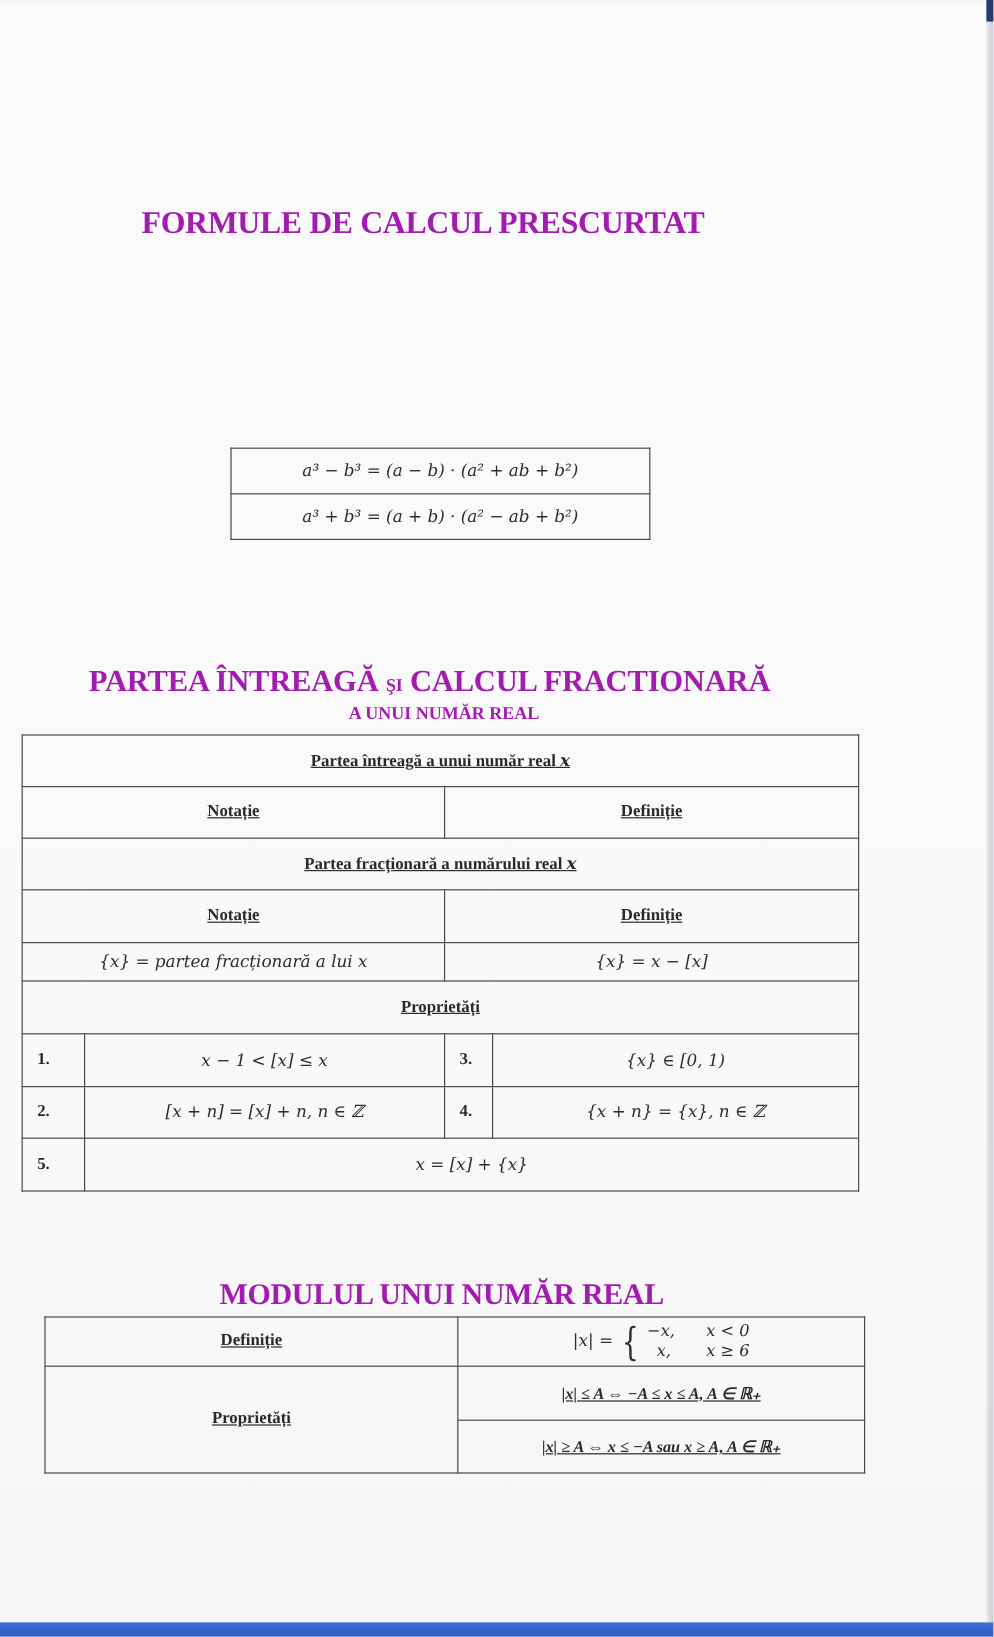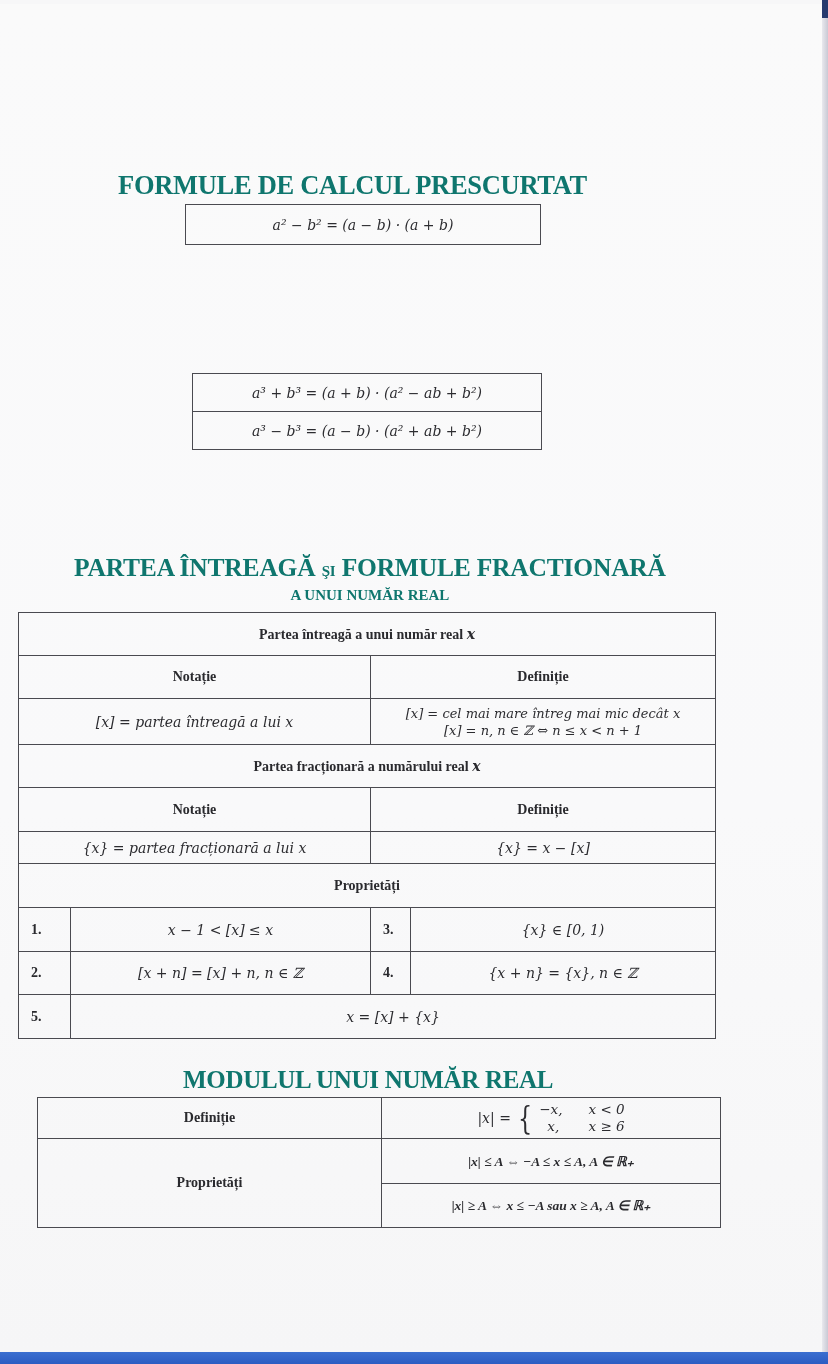--- a/index.html
+++ b/index.html
@@ -18,32 +18,32 @@
     background: linear-gradient(90deg, #e9e9ee, #c9c9d4);
   }
   .edge-corner {
     position: absolute; right: 0; top: 0; width: 6px; height: 18px; background: #263a6e;
   }
   .bottom-strip {
     position: absolute; left: 0; bottom: 0; width: 828px; height: 12px;
     background: linear-gradient(180deg, #3b6fd0, #2b5cc2);
   }
   .h1 {
-    position: absolute; font-weight: bold; color: #0f766e; white-space: nowrap;
+    position: absolute; font-weight: bold; color: #a21caf; white-space: nowrap;
     font-family: "Liberation Serif", serif;
   }
   table.t {
     position: absolute; border-collapse: collapse; table-layout: fixed;
   }
   table.t td {
     border: 1.5px solid #4a4a50; text-align: center; vertical-align: middle;
     padding: 0; overflow: hidden; white-space: nowrap;
   }
   .f { font-family: "DejaVu Serif", serif; font-style: italic; font-size: 14px; color: #2c2c30; }
-  .b { font-family: "Liberation Serif", serif; font-weight: bold; font-size: 14px; color: #2a2a2e; }
+  .b { font-family: "Liberation Serif", serif; font-weight: bold; font-size: 14px; color: #2a2a2e; text-decoration: underline; }
   .num { font-family: "Liberation Serif", serif; font-weight: bold; font-size: 14px; text-align: left !important; padding-left: 12px !important; }
   .two { line-height: 17px; font-size: 13px; }
   .piece { display: inline-flex; align-items: center; gap: 4px; }
   .brace { font-size: 32px; font-style: normal; line-height: 1; transform: scaleX(0.7); }
   .cases { display: inline-grid; grid-template-columns: auto auto; column-gap: 26px; text-align: left; line-height: 17px; font-size: 13.5px; }
 </style>
 </head>
 <body>
 
 <div class="page"></div>
@@ -51,71 +51,61 @@
 <div class="edge-corner"></div>
 <div class="bottom-strip"></div>
 
 <div class="h1" style="left:118px; top:170px; font-size:26.5px; letter-spacing:-0.3px;">FORMULE DE CALCUL PRESCURTAT</div>
 
 <table class="t" style="left:185px; top:204px; width:355px;">
   <colgroup>
       <col style="width:355px">
     </colgroup>
   <tbody>
-      <tr style="height:40px">
-        <td class="f">a² − b² = (a − b) · (a + b)</td>
-      </tr>
 </tbody>
   </table>
 
 <table class="t" style="left:192px; top:373px; width:349px;">
   <colgroup>
       <col style="width:349px">
     </colgroup>
   <tbody>
       <tr style="height:38px">
-        <td class="f">a³ + b³ = (a + b) · (a² − ab + b²)</td>
+        <td class="f">a³ − b³ = (a − b) · (a² + ab + b²)</td>
       </tr>
   <tr style="height:38px">
-        <td class="f">a³ − b³ = (a − b) · (a² + ab + b²)</td>
+        <td class="f">a³ + b³ = (a + b) · (a² − ab + b²)</td>
       </tr>
 </tbody>
   </table>
 
 <div class="h1" style="left:74px; top:553px; font-size:25.5px; letter-spacing:-0.2px;">
   <span>PARTEA ÎNTREAGĂ</span>
   <span style="font-size:15px;margin-top:20px;">ŞI</span>
-  <span>FORMULE FRACTIONARĂ</span>
+  <span>CALCUL FRACTIONARĂ</span>
 </div>
 <div class="h1" style="left:0; width:740px; text-align:center; top:587px; font-size:15px;">A UNUI NUMĂR REAL</div>
 
 <table class="t" style="left:18px; top:612px; width:697px;">
   <colgroup>
     <col style="width:52px">
       <col style="width:300px">
     <col style="width:40px">
       <col style="width:305px">
   </colgroup>
   <tbody>
       <tr style="height:43px">
     <td colspan="4" class="b">
       <span>Partea întreagă a unui număr real</span>
       <span class="f">x</span>
     </td>
   </tr>
   <tr style="height:43px">
     <td colspan="2" class="b">Notație</td>
     <td colspan="2" class="b">Definiție</td>
-  </tr>
-  <tr style="height:46px">
-    <td colspan="2" class="f">[x] = partea întreagă a lui x</td>
-    <td colspan="2" class="f two">
-      <div>[x] = cel mai mare întreg mai mic decât x</div>
-      <div>[x] = n, n ∈ ℤ ⇔ n ≤ x &lt; n + 1</div>
-    </td>
   </tr>
   <tr style="height:43px">
     <td colspan="4" class="b">
       <span>Partea fracționară a numărului real</span>
       <span class="f">x</span>
     </td>
   </tr>
   <tr style="height:44px">
     <td colspan="2" class="b">Notație</td>
     <td colspan="2" class="b">Definiție</td>

